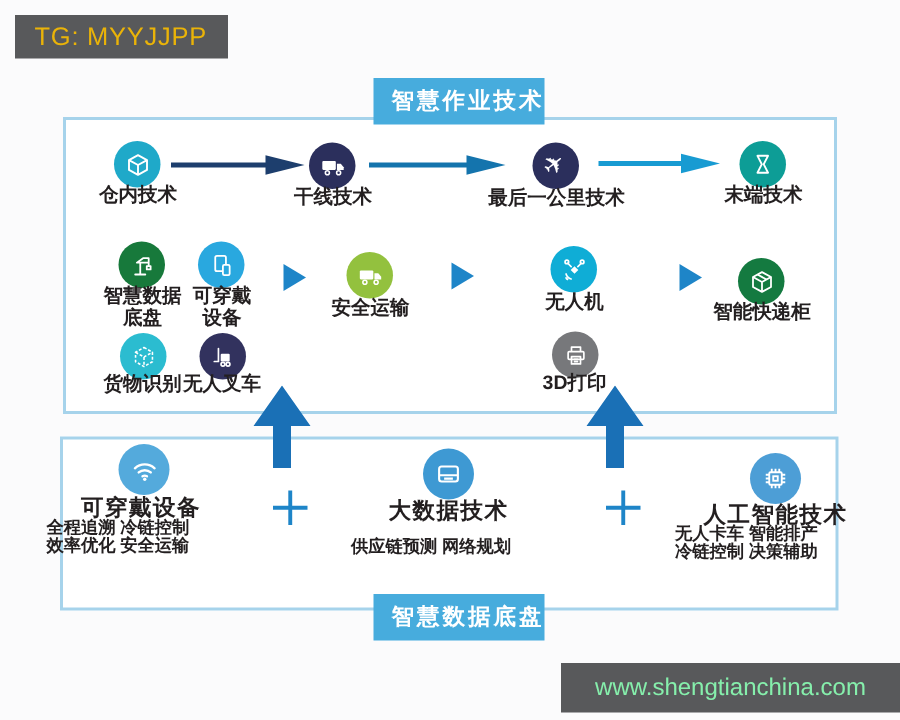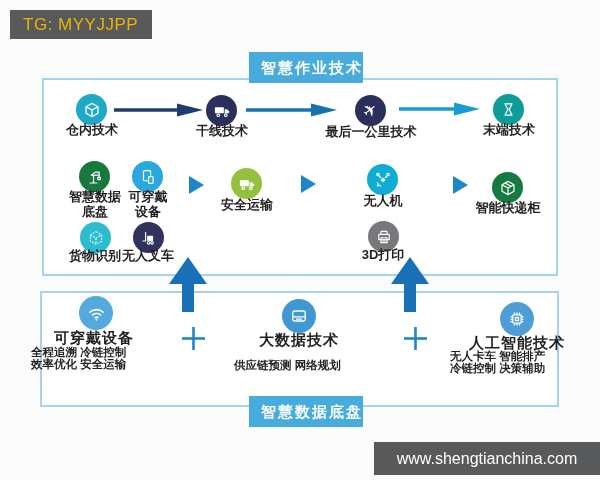--- a/index.html
+++ b/index.html
@@ -17,21 +17,21 @@
   .circle.lg{width:34px;height:34px;}
   .nlabel{position:absolute;font-size:13px;font-weight:700;text-align:center;line-height:14.5px;
           color:#231f20;z-index:2;}
   .btitle{position:absolute;font-size:15px;font-weight:700;text-align:center;letter-spacing:1px;z-index:2;}
   .bsub{position:absolute;font-size:11.5px;font-weight:700;text-align:left;white-space:nowrap;
         line-height:12px;z-index:2;}
   .arr,.tri,.uparr,.plus{position:absolute;z-index:2;}
   .plane-glyph{font-family:"DejaVu Sans",sans-serif;color:#fff;font-size:17px;
                transform:rotate(-38deg);display:block;line-height:1;}
   .wm{position:absolute;left:374px;top:442px;width:226px;height:33px;line-height:33px;
-      background:#58595b;color:#ffffff;font-size:16px;text-align:center;z-index:4;}
+      background:#58595b;color:#86efac;font-size:16px;text-align:center;z-index:4;}
 </style>
 </head>
 <body>
 
 <div class="canvas">
 
   <div class="tg">TG: MYYJJPP</div>
 
   <div class="box top"></div>
   <div class="box bottom"></div>

